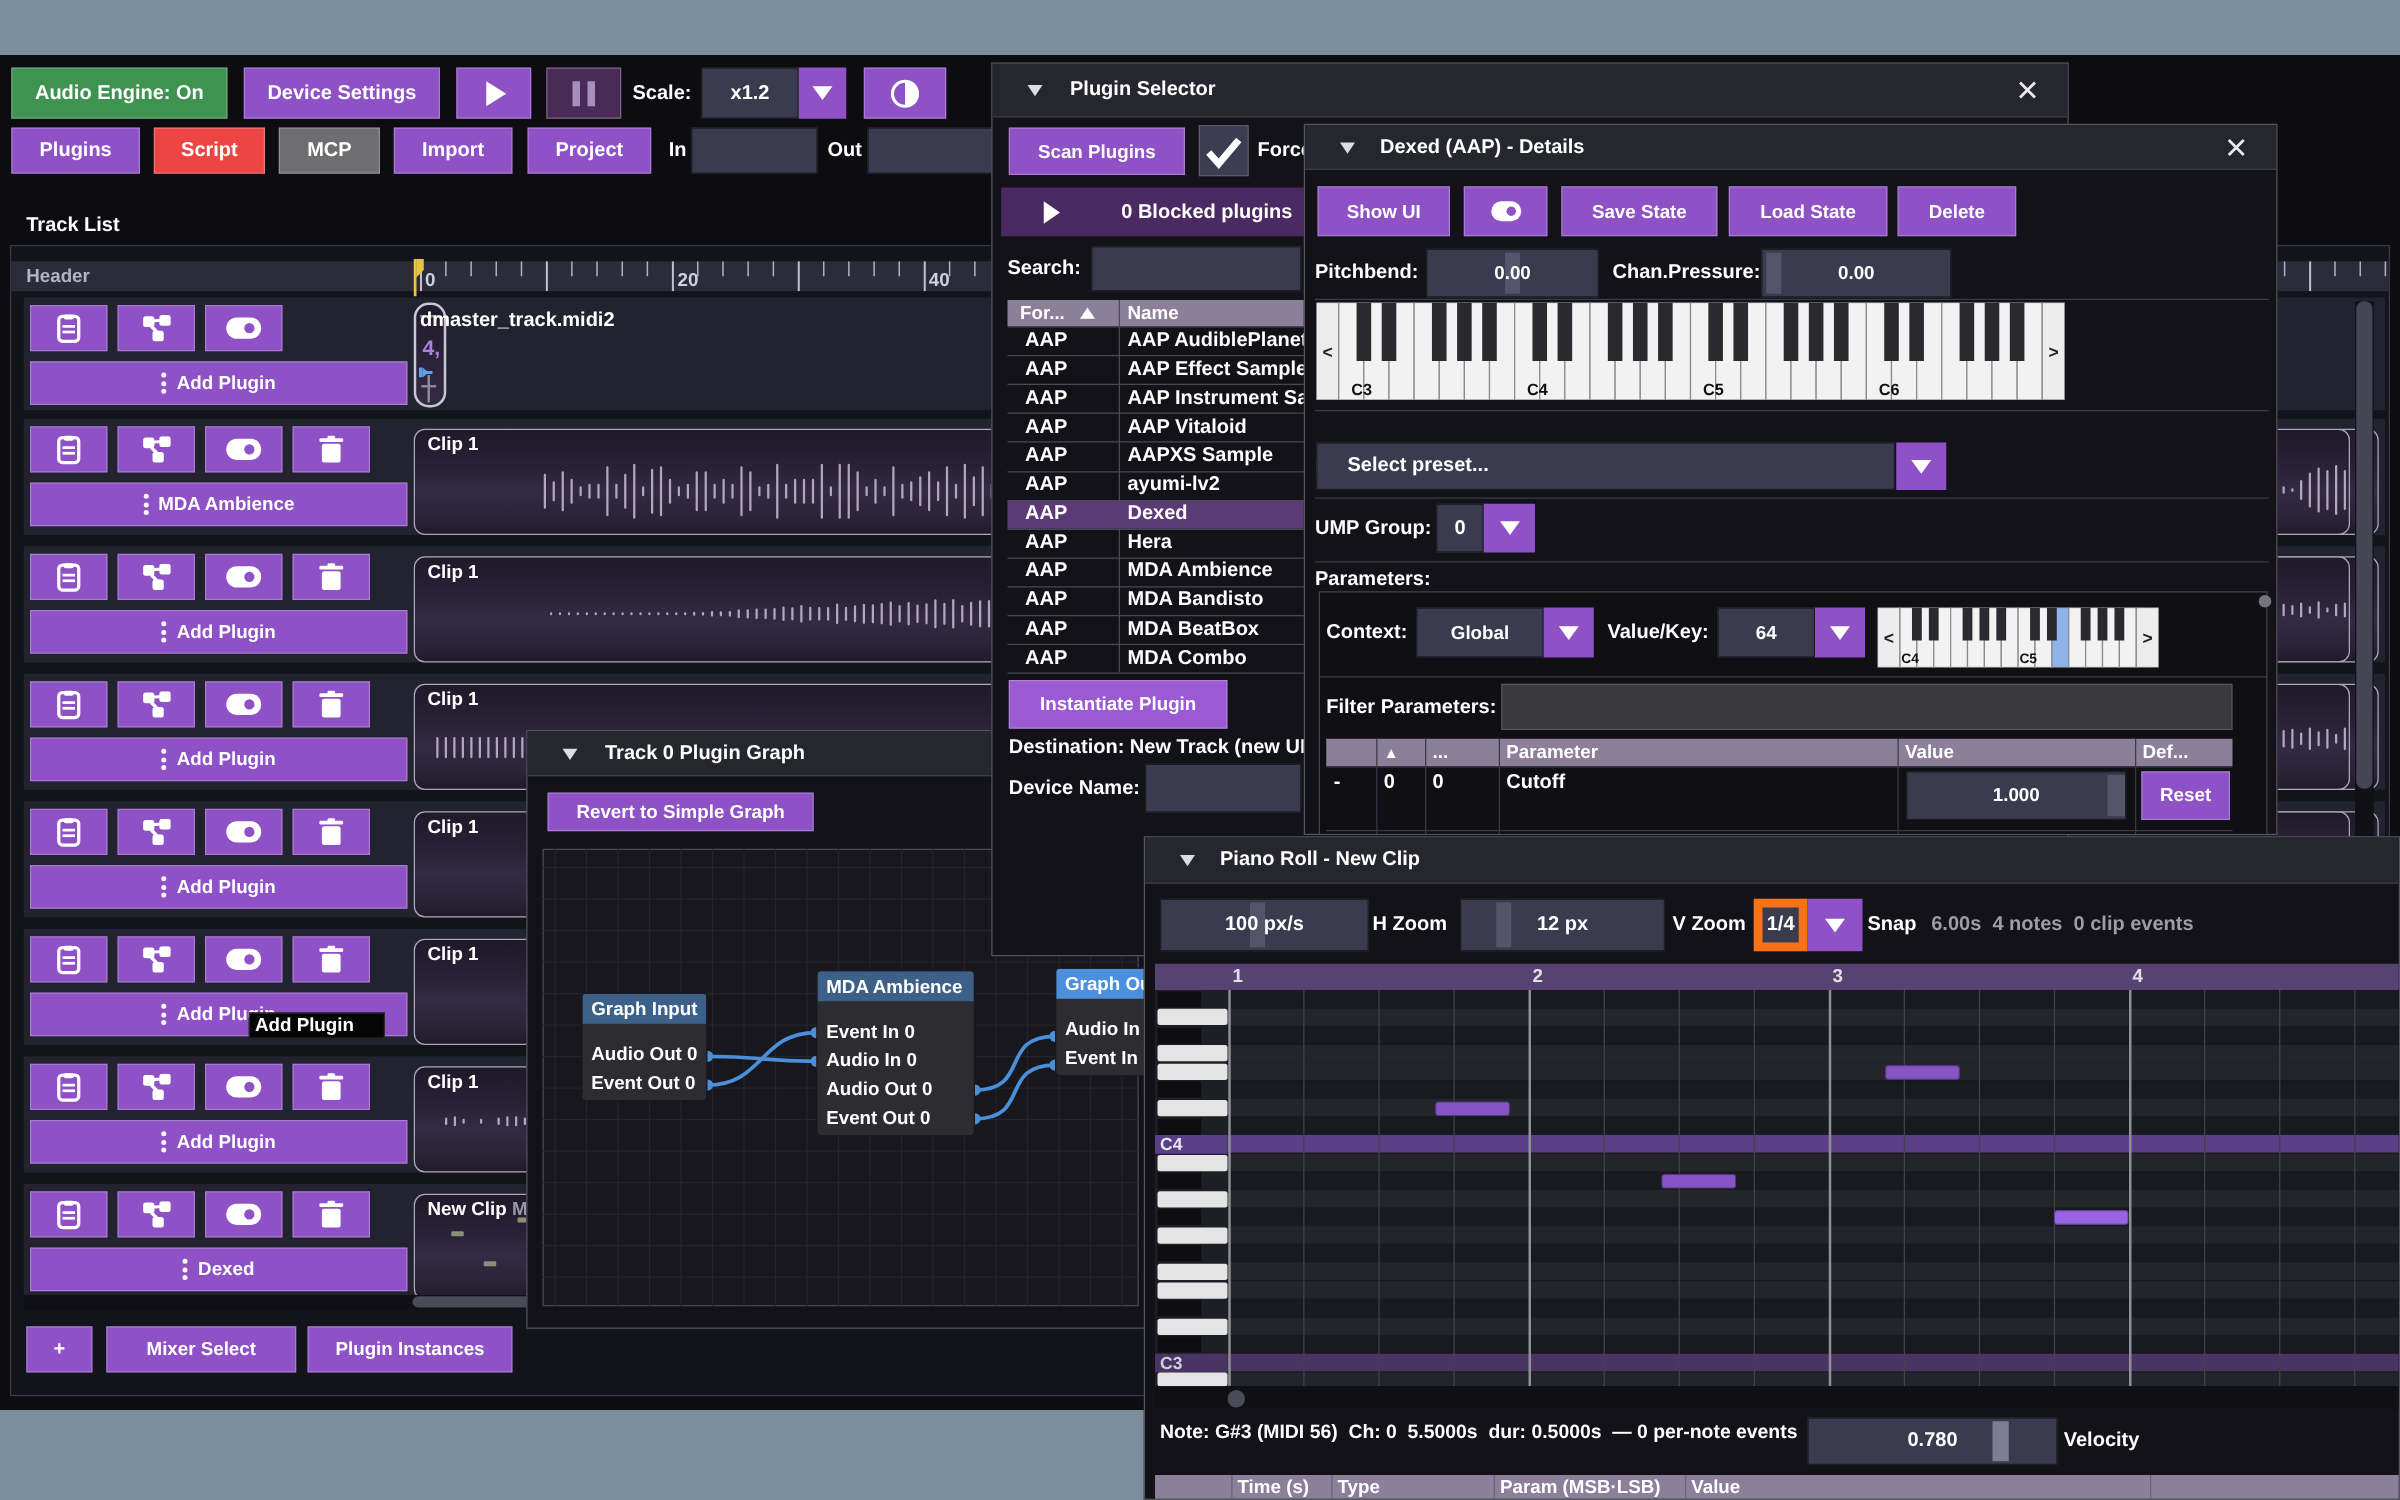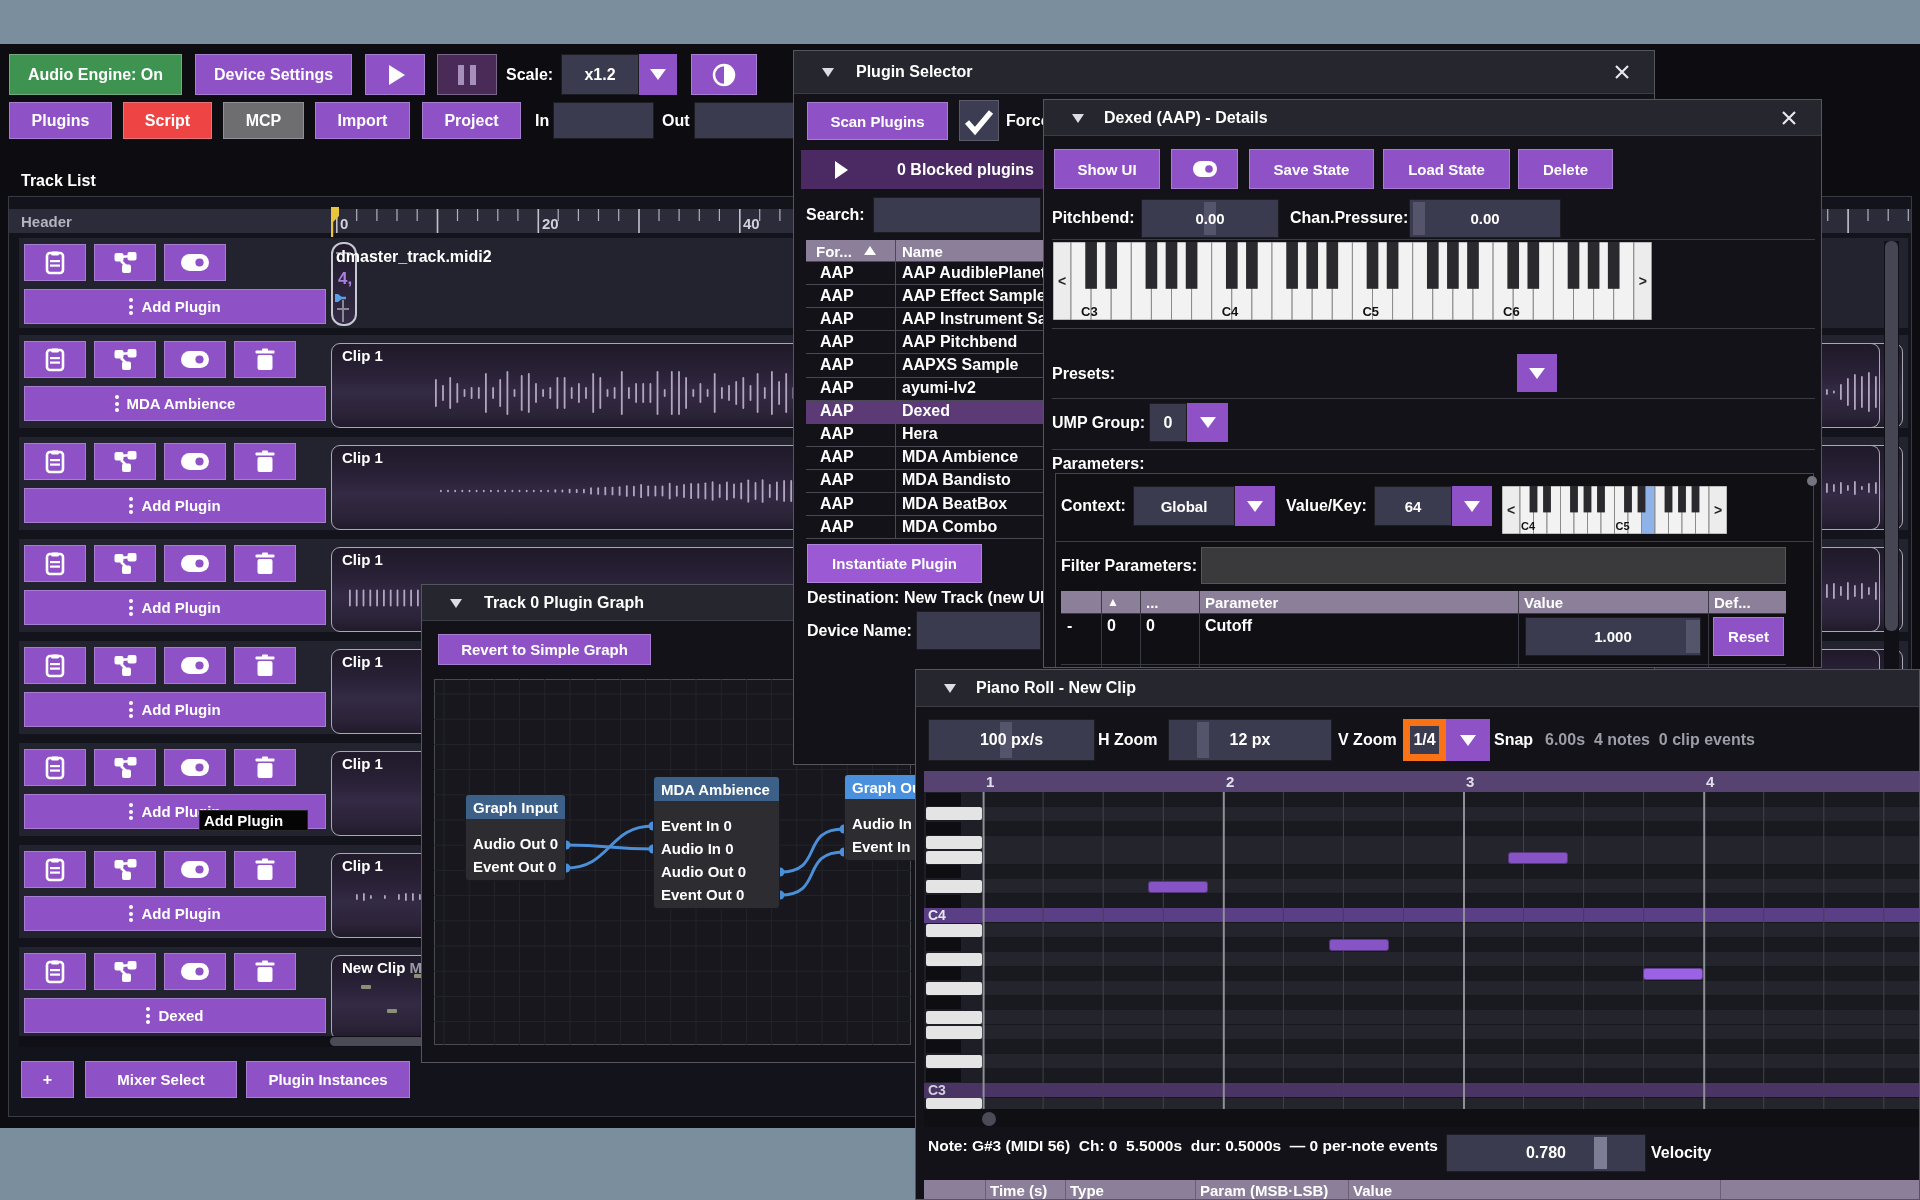--- a/index.html
+++ b/index.html
@@ -729,21 +729,21 @@
       <div style="position:absolute;left:26px;top:221.5px;transform:translateY(-50%);font-size:16px;color:#fff;font-weight:700;white-space:nowrap;">AAP</div>
       <div style="position:absolute;left:108px;top:221.5px;transform:translateY(-50%);font-size:16px;color:#fff;font-weight:700;white-space:nowrap;">AAP AudiblePlanets</div>
       <div style="position:absolute;left:12px;top:210px;width:420px;height:1px;background:#494953;"></div>
       <div style="position:absolute;left:26px;top:244.6px;transform:translateY(-50%);font-size:16px;color:#fff;font-weight:700;white-space:nowrap;">AAP</div>
       <div style="position:absolute;left:108px;top:244.6px;transform:translateY(-50%);font-size:16px;color:#fff;font-weight:700;white-space:nowrap;">AAP Effect Sample</div>
       <div style="position:absolute;left:12px;top:233px;width:420px;height:1px;background:#494953;"></div>
       <div style="position:absolute;left:26px;top:267.7px;transform:translateY(-50%);font-size:16px;color:#fff;font-weight:700;white-space:nowrap;">AAP</div>
       <div style="position:absolute;left:108px;top:267.7px;transform:translateY(-50%);font-size:16px;color:#fff;font-weight:700;white-space:nowrap;">AAP Instrument Sam</div>
       <div style="position:absolute;left:12px;top:256px;width:420px;height:1px;background:#494953;"></div>
       <div style="position:absolute;left:26px;top:290.8px;transform:translateY(-50%);font-size:16px;color:#fff;font-weight:700;white-space:nowrap;">AAP</div>
-      <div style="position:absolute;left:108px;top:290.8px;transform:translateY(-50%);font-size:16px;color:#fff;font-weight:700;white-space:nowrap;">AAP Pitchbend</div>
+      <div style="position:absolute;left:108px;top:290.8px;transform:translateY(-50%);font-size:16px;color:#fff;font-weight:700;white-space:nowrap;">AAP Vitaloid</div>
       <div style="position:absolute;left:12px;top:279px;width:420px;height:1px;background:#494953;"></div>
       <div style="position:absolute;left:26px;top:313.9px;transform:translateY(-50%);font-size:16px;color:#fff;font-weight:700;white-space:nowrap;">AAP</div>
       <div style="position:absolute;left:108px;top:313.9px;transform:translateY(-50%);font-size:16px;color:#fff;font-weight:700;white-space:nowrap;">AAPXS Sample</div>
       <div style="position:absolute;left:12px;top:302px;width:420px;height:1px;background:#494953;"></div>
       <div style="position:absolute;left:26px;top:337.0px;transform:translateY(-50%);font-size:16px;color:#fff;font-weight:700;white-space:nowrap;">AAP</div>
       <div style="position:absolute;left:108px;top:337.0px;transform:translateY(-50%);font-size:16px;color:#fff;font-weight:700;white-space:nowrap;">ayumi-lv2</div>
       <div style="position:absolute;left:12px;top:326px;width:420px;height:1px;background:#494953;"></div>
       <div style="position:absolute;left:12px;top:349px;width:420px;height:23px;background:#5c3a76;"></div>
       <div style="position:absolute;left:26px;top:360.1px;transform:translateY(-50%);font-size:16px;color:#fff;font-weight:700;white-space:nowrap;">AAP</div>
       <div style="position:absolute;left:108px;top:360.1px;transform:translateY(-50%);font-size:16px;color:#fff;font-weight:700;white-space:nowrap;">Dexed</div>
@@ -853,20 +853,21 @@
           <text x="28.00" y="74" font-size="13" font-weight="700" fill="#111" font-family="Liberation Sans">C3</text>
           <text x="168.70" y="74" font-size="13" font-weight="700" fill="#111" font-family="Liberation Sans">C4</text>
           <text x="309.40" y="74" font-size="13" font-weight="700" fill="#111" font-family="Liberation Sans">C5</text>
           <text x="450.10" y="74" font-size="13" font-weight="700" fill="#111" font-family="Liberation Sans">C6</text>
           <rect x="580.8000000000001" y="0" width="18" height="78" fill="#ececec" stroke="#888"></rect>
           <text x="589.8000000000001" y="44.0" text-anchor="middle" font-size="14" font-weight="700" fill="#222" font-family="Liberation Sans">&gt;</text>
         </svg>
       </div>
       <div style="position:absolute;left:8px;top:228px;width:763px;height:1px;background:#3c3c46;"></div>
       <div style="position:absolute;left:8px;top:242px;transform:translateY(-50%);font-size:16px;color:#fff;font-weight:700;white-space:nowrap;margin-top:32px;">Presets:</div>
+      <div style="position:absolute;left:9px;top:254px;width:463px;height:38px;background:#3b3b4f;border:1px solid #1c1c22;display:flex;align-items:center;padding-left:24px;color:#fff;font-weight:700;font-size:16px;">Select preset...</div>
       <div style="position:absolute;left:473px;top:254px;width:40px;height:38px;background:#8f51c6;display:flex;align-items:center;justify-content:center;">
         <span class="tri"></span>
       </div>
       <div style="position:absolute;left:8px;top:298px;width:763px;height:1px;background:#3c3c46;"></div>
       <div style="position:absolute;left:8px;top:323px;transform:translateY(-50%);font-size:16px;color:#fff;font-weight:700;white-space:nowrap;">UMP Group:</div>
       <div style="position:absolute;left:105px;top:303px;width:79px;height:39px;">
         <div style="position:absolute;left:0;top:0;width:38px;height:39px;background:#3b3b4f;border:1px solid #1c1c22;box-sizing:border-box;display:flex;align-items:center;justify-content:center;color:#fff;font-weight:700;font-size:16px;white-space:nowrap;">0</div>
         <div style="position:absolute;left:38px;top:0;width:41px;height:39px;background:#8f51c6;display:flex;align-items:center;justify-content:center;">
           <span class="tri" style="border-top-color:#fff;"></span>
         </div>

